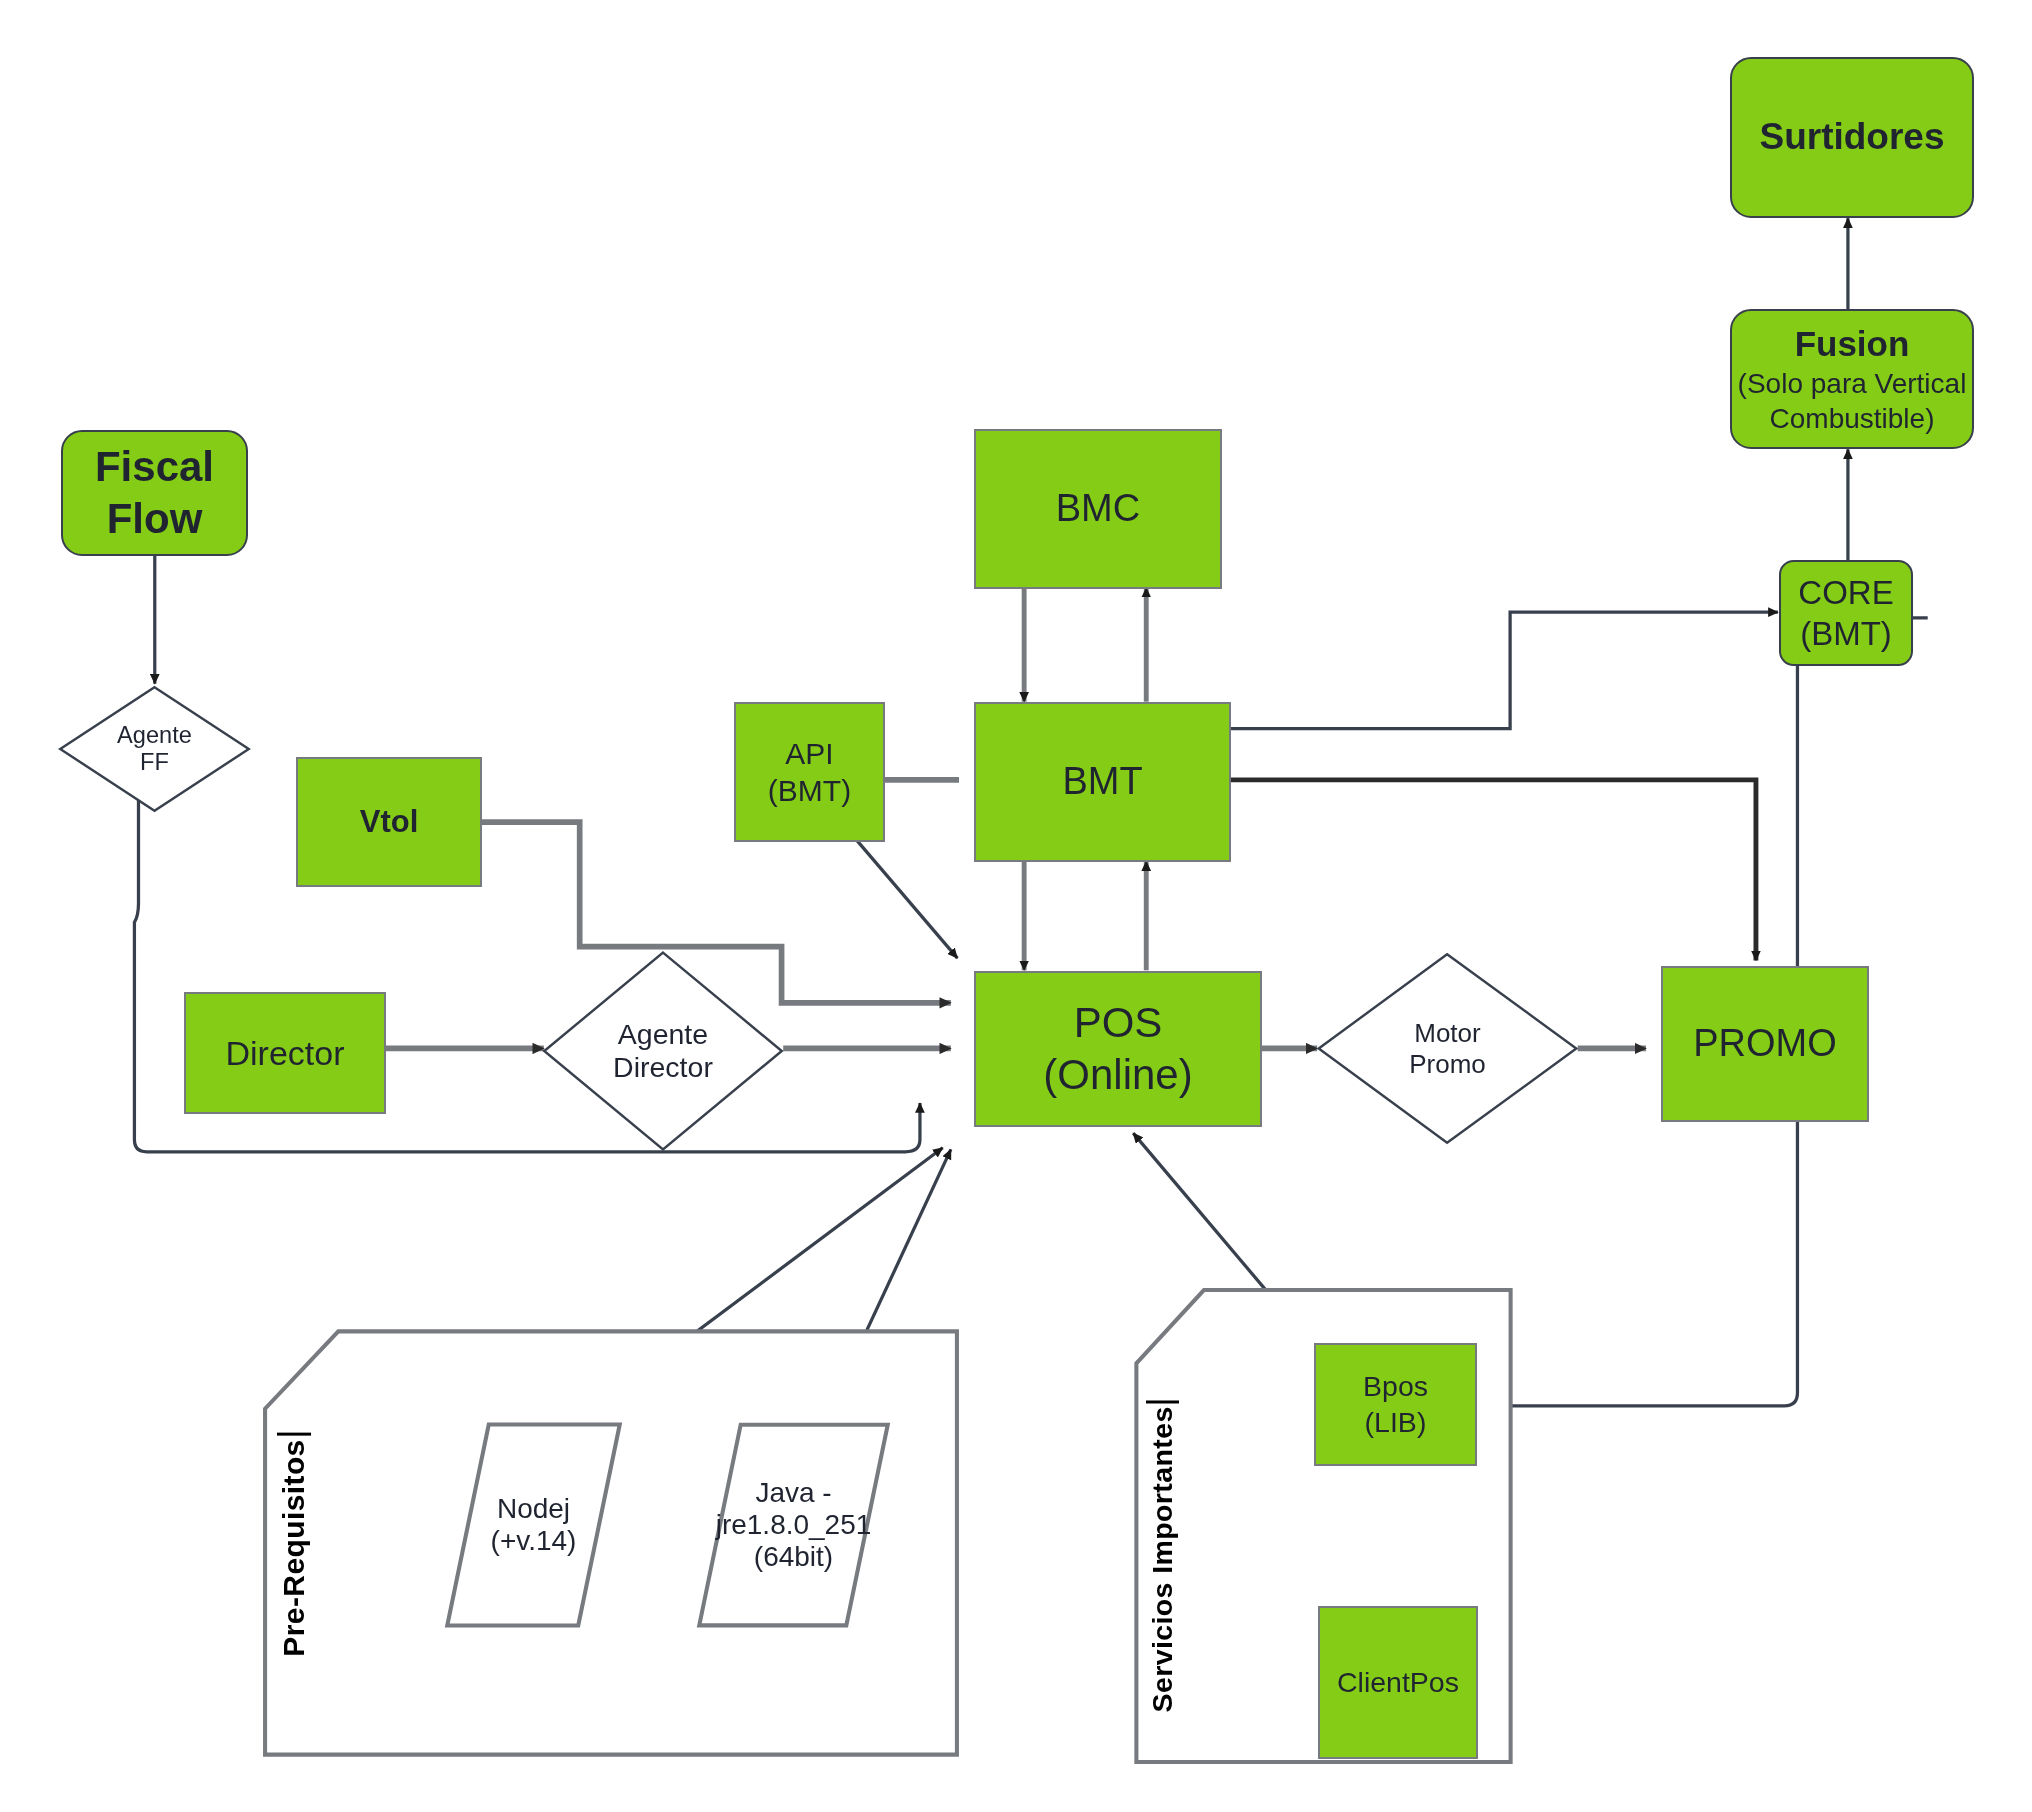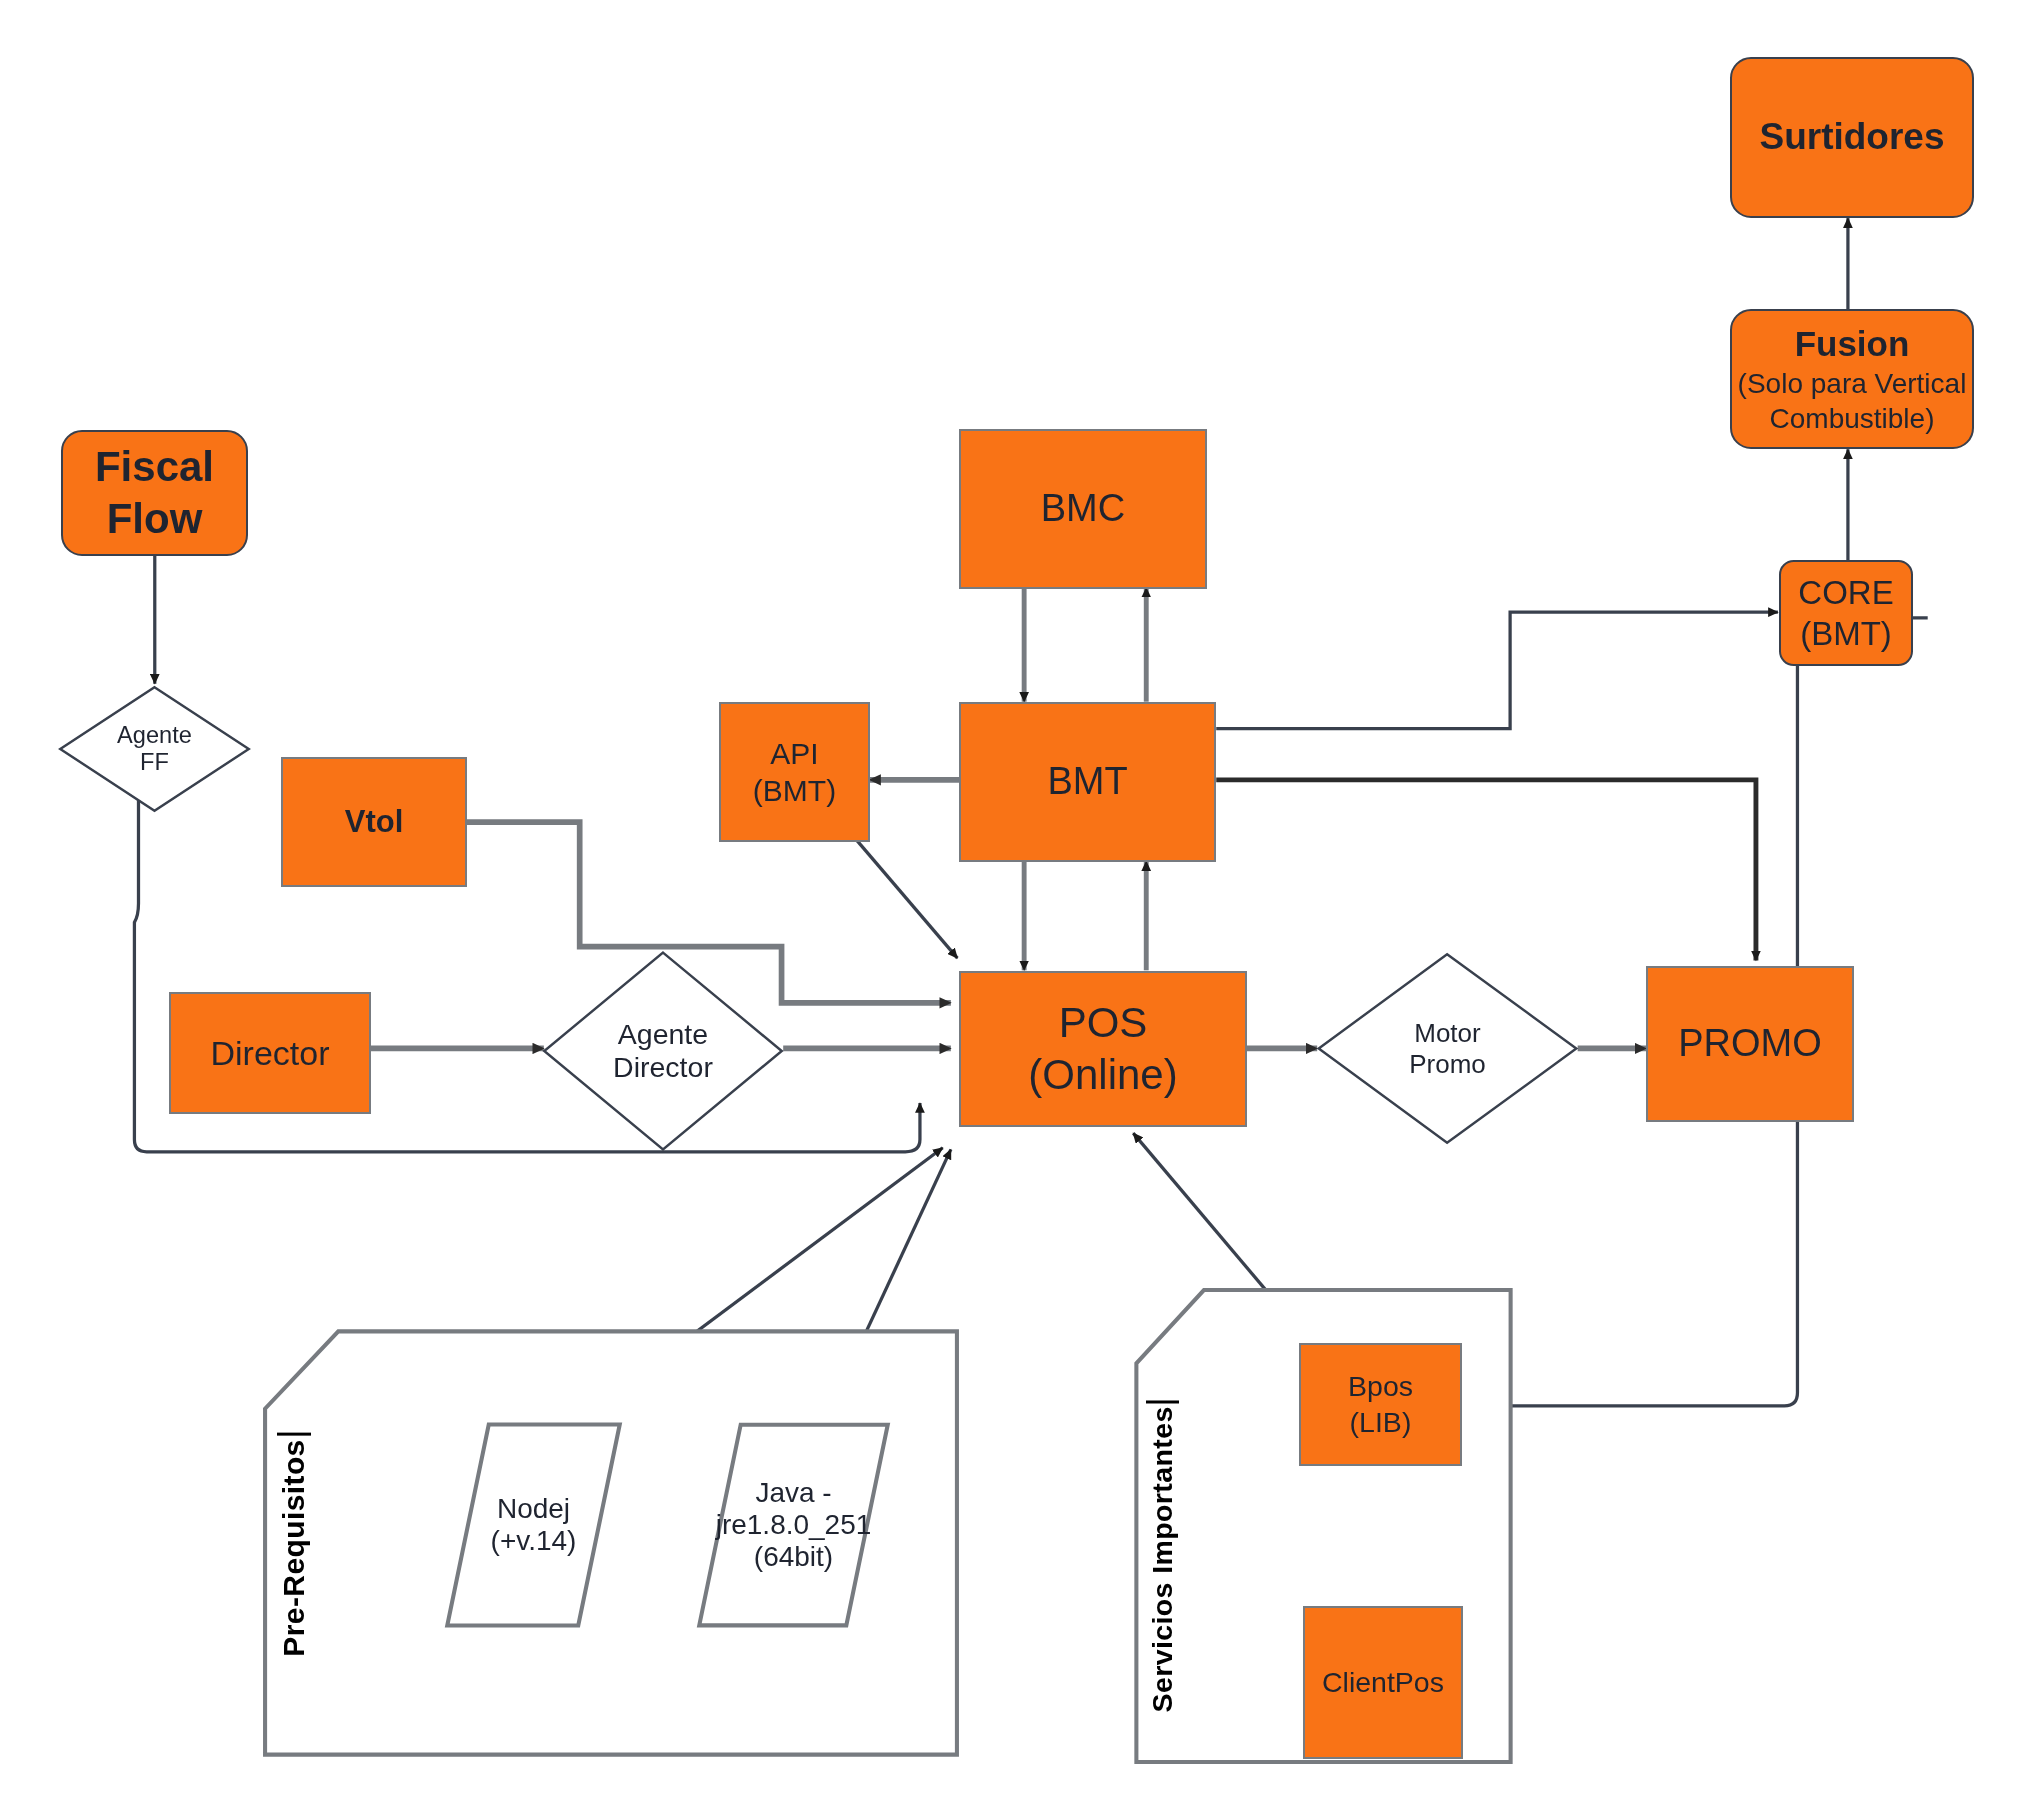--- a/index.html
+++ b/index.html
@@ -1,21 +1,21 @@
 <!DOCTYPE html>
 <html style="font-size:13px"><head>
 <meta charset="utf-8">
 <style>
   html,body{margin:0;padding:0;background:#ffffff;}
   body{width:2032px;height:1812px;font-family:"Liberation Sans",sans-serif;position:relative;overflow:hidden;}
   #stage{position:relative;width:2032px;height:1812px;}
   svg#wires{position:absolute;left:0;top:0;width:2032px;height:1812px;pointer-events:none;}
   .node{position:absolute;box-sizing:border-box;display:flex;align-items:center;justify-content:center;
-        text-align:center;background:#f97316;color:#1f2430;line-height:1.25;}
-  .rect{border:2.4px solid #777b80;box-shadow:0 0 0 0 transparent;}
+        text-align:center;background:#84cc16;color:#1f2430;line-height:1.25;}
+  .rect{border:2.4px solid #777b80;box-shadow:0 0 0 0 transparent;margin-left:15px;}
   .rounded{border:2.4px solid #39404d;border-radius:21px;}
   .bold{font-weight:bold;}
   .lbl{white-space:pre-line;}
   .vlabel{position:absolute;writing-mode:vertical-rl;transform:rotate(180deg);
           font-weight:bold;color:#000;letter-spacing:0.4px;}
   .vlabel span{border-bottom:3.3px solid #000;padding-bottom:3.3px;display:inline-block;}
   .diamond-wrap{position:absolute;}
   .diamond-txt{position:absolute;inset:0;display:flex;align-items:center;justify-content:center;
                text-align:center;white-space:pre-line;color:#1f2430;}
   .para-txt{position:absolute;inset:0;display:flex;align-items:center;justify-content:center;

